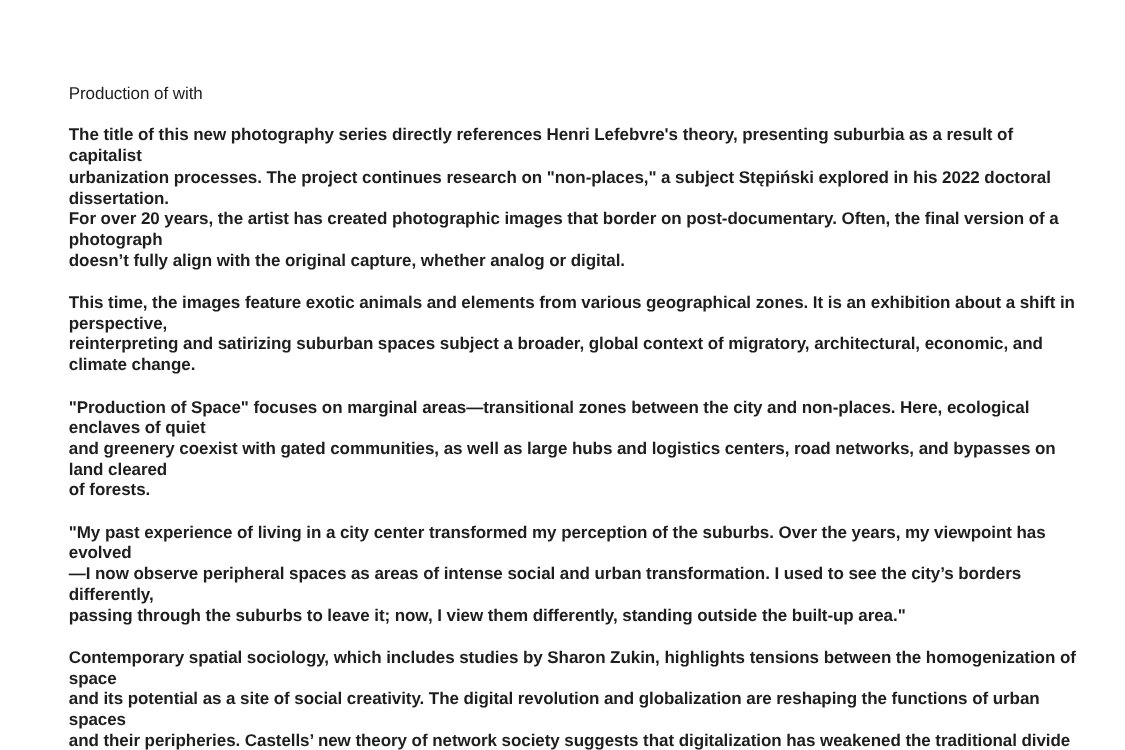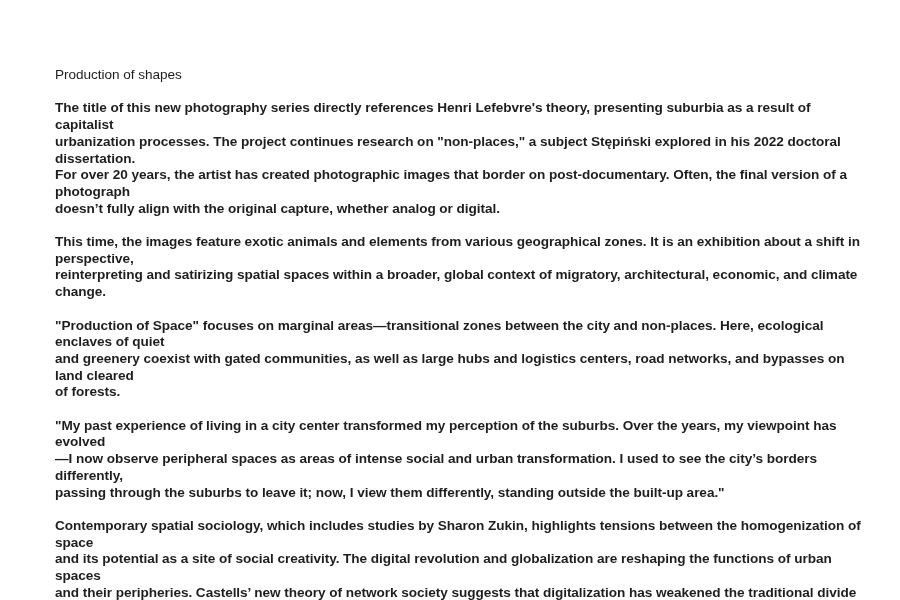--- a/index.html
+++ b/index.html
@@ -33,29 +33,29 @@
   .para {
     margin: 0 0 16.7px 0;
     white-space: pre-line; 
     font-weight: bold;
   }
 </style>
 </head>
 <body>
 
 <main class="document">
-  <h1 class="doc-title">Production of shapes</h1>
+  <h1 class="doc-title">Production of with</h1>
 
   <p class="para">The title of this new photography series directly references Henri Lefebvre's theory, presenting suburbia as a result of capitalist
 urbanization processes. The project continues research on "non-places," a subject Stępiński explored in his 2022 doctoral dissertation.
 For over 20 years, the artist has created photographic images that border on post-documentary. Often, the final version of a photograph
 doesn’t fully align with the original capture, whether analog or digital.</p>
 
   <p class="para">This time, the images feature exotic animals and elements from various geographical zones. It is an exhibition about a shift in perspective,
-reinterpreting and satirizing spatial spaces within a broader, global context of migratory, architectural, economic, and climate change.</p>
+reinterpreting and satirizing suburban spaces subject a broader, global context of migratory, architectural, economic, and climate change.</p>
 
   <p class="para">"Production of Space" focuses on marginal areas—transitional zones between the city and non-places. Here, ecological enclaves of quiet
 and greenery coexist with gated communities, as well as large hubs and logistics centers, road networks, and bypasses on land cleared
 of forests.</p>
 
   <p class="para">"My past experience of living in a city center transformed my perception of the suburbs. Over the years, my viewpoint has evolved
 —I now observe peripheral spaces as areas of intense social and urban transformation. I used to see the city’s borders differently,
 passing through the suburbs to leave it; now, I view them differently, standing outside the built-up area."</p>
 
   <p class="para">Contemporary spatial sociology, which includes studies by Sharon Zukin, highlights tensions between the homogenization of space

